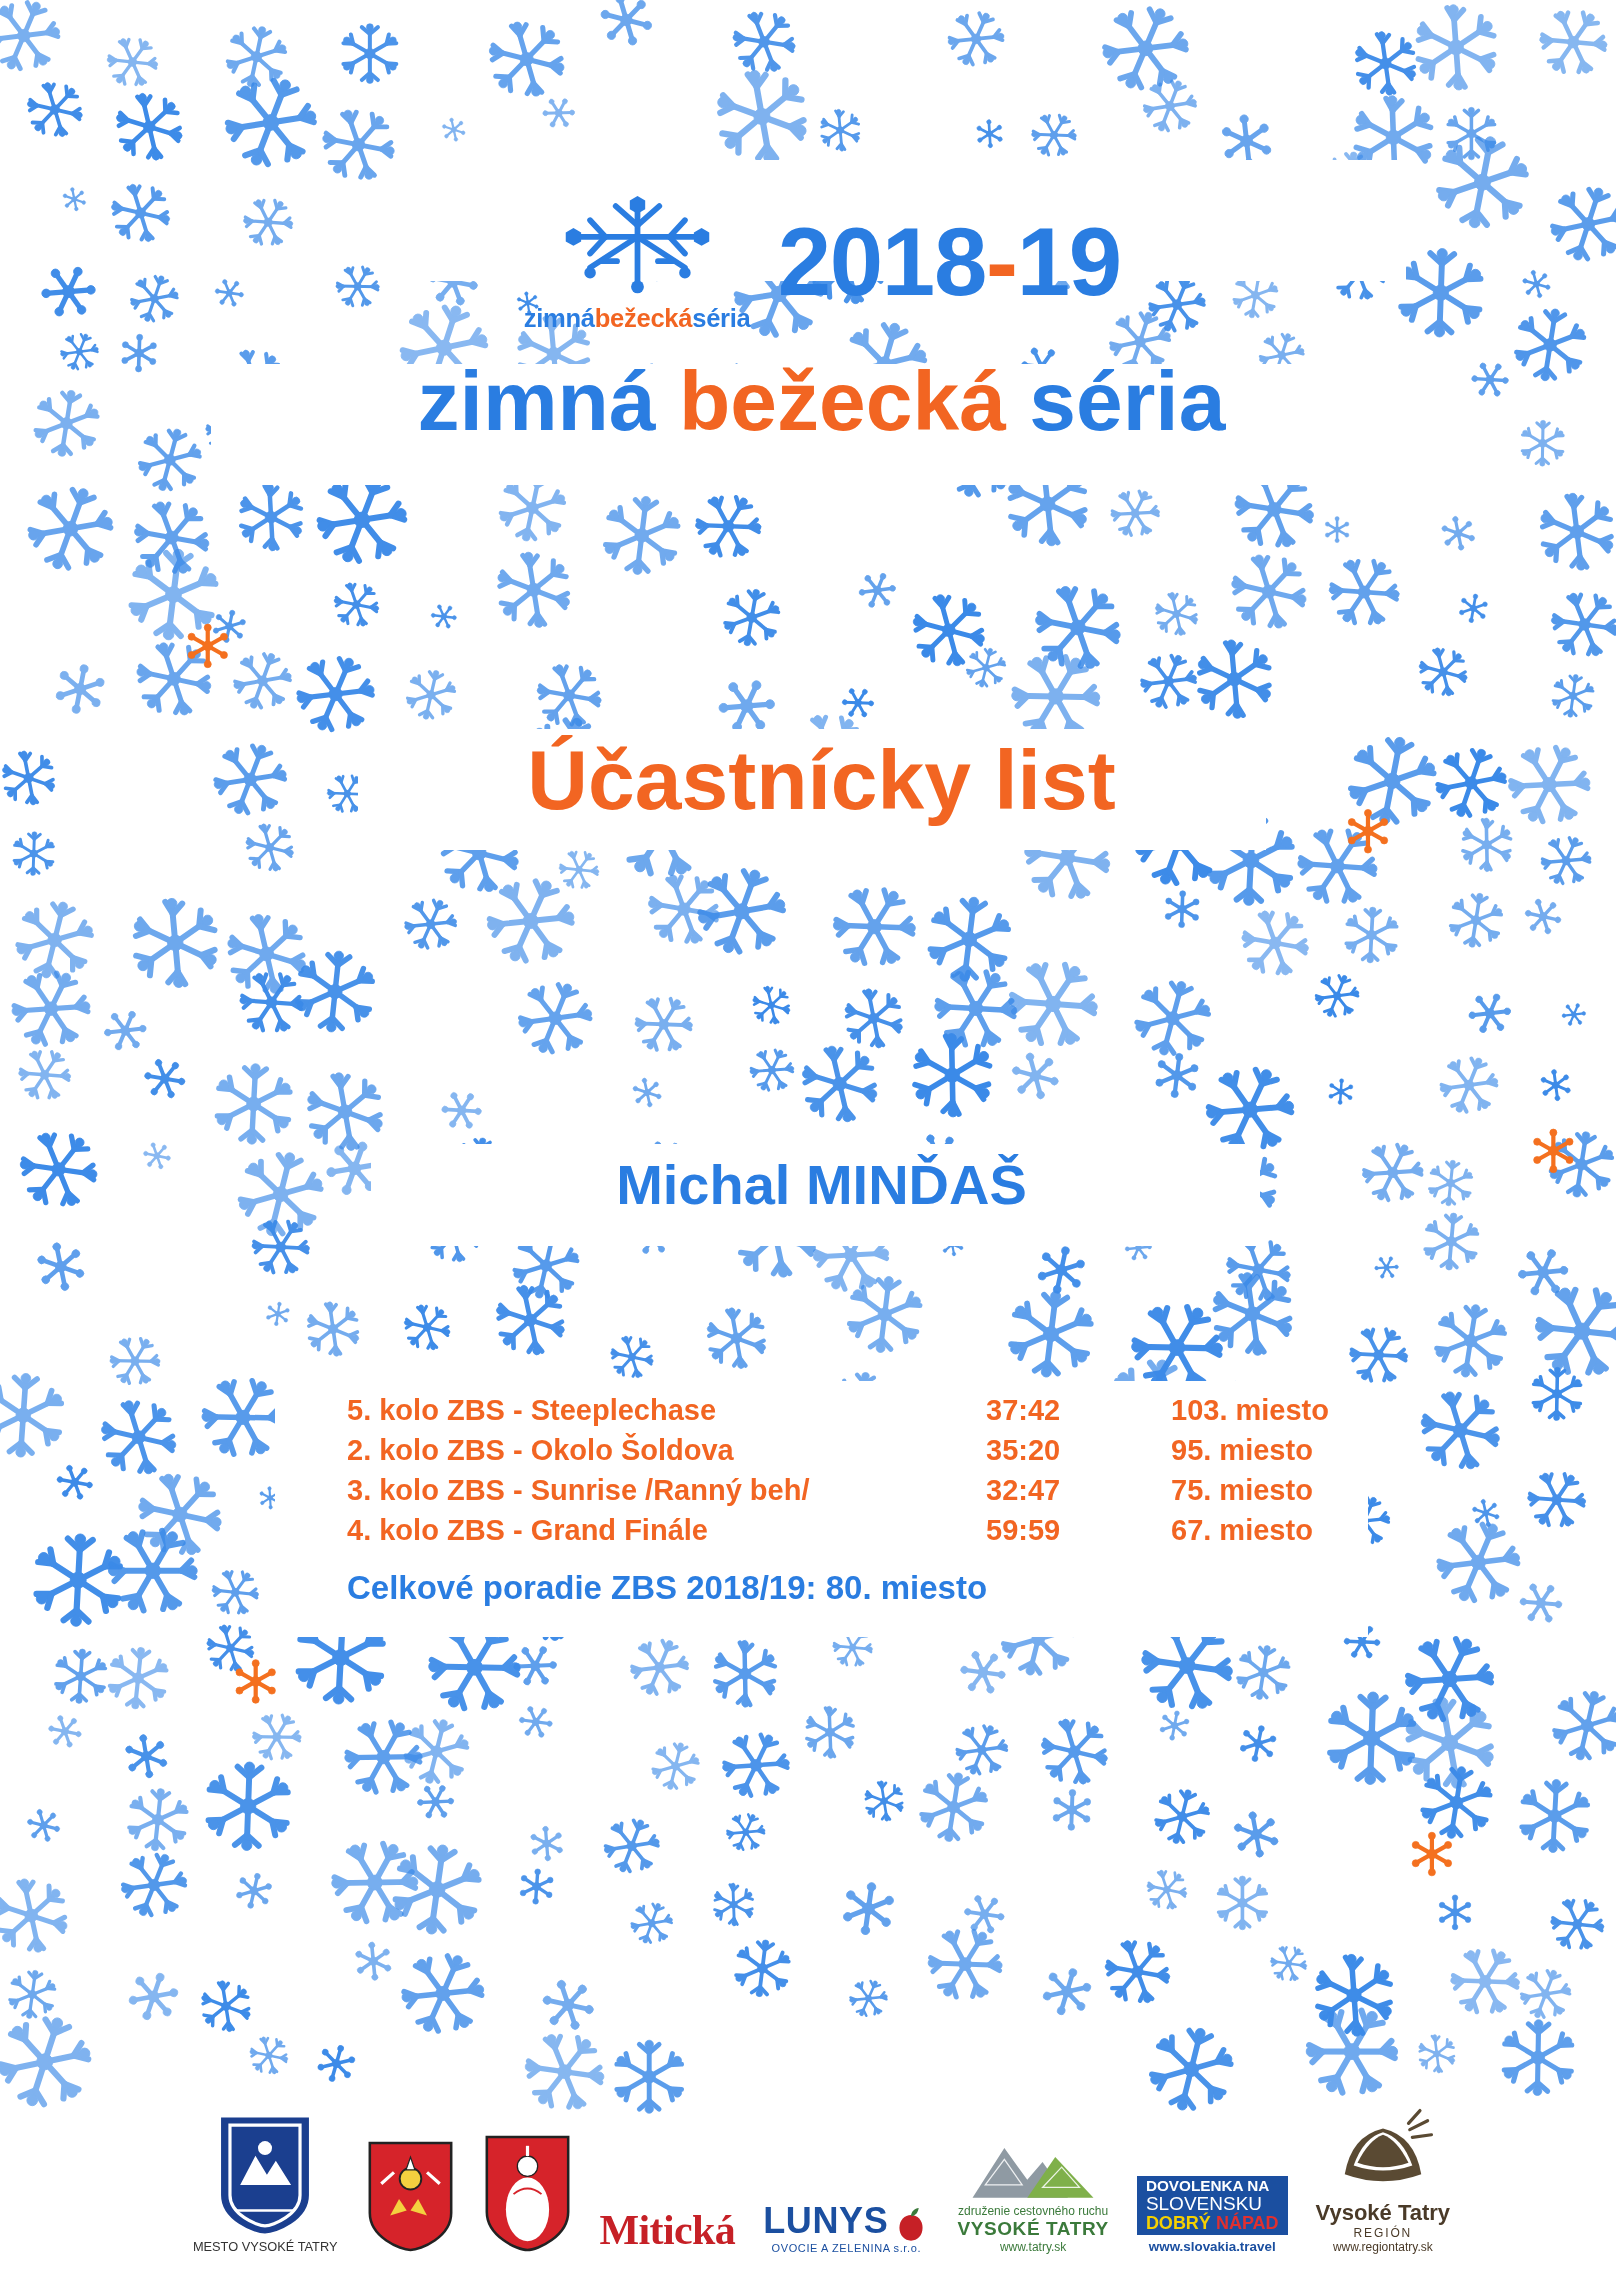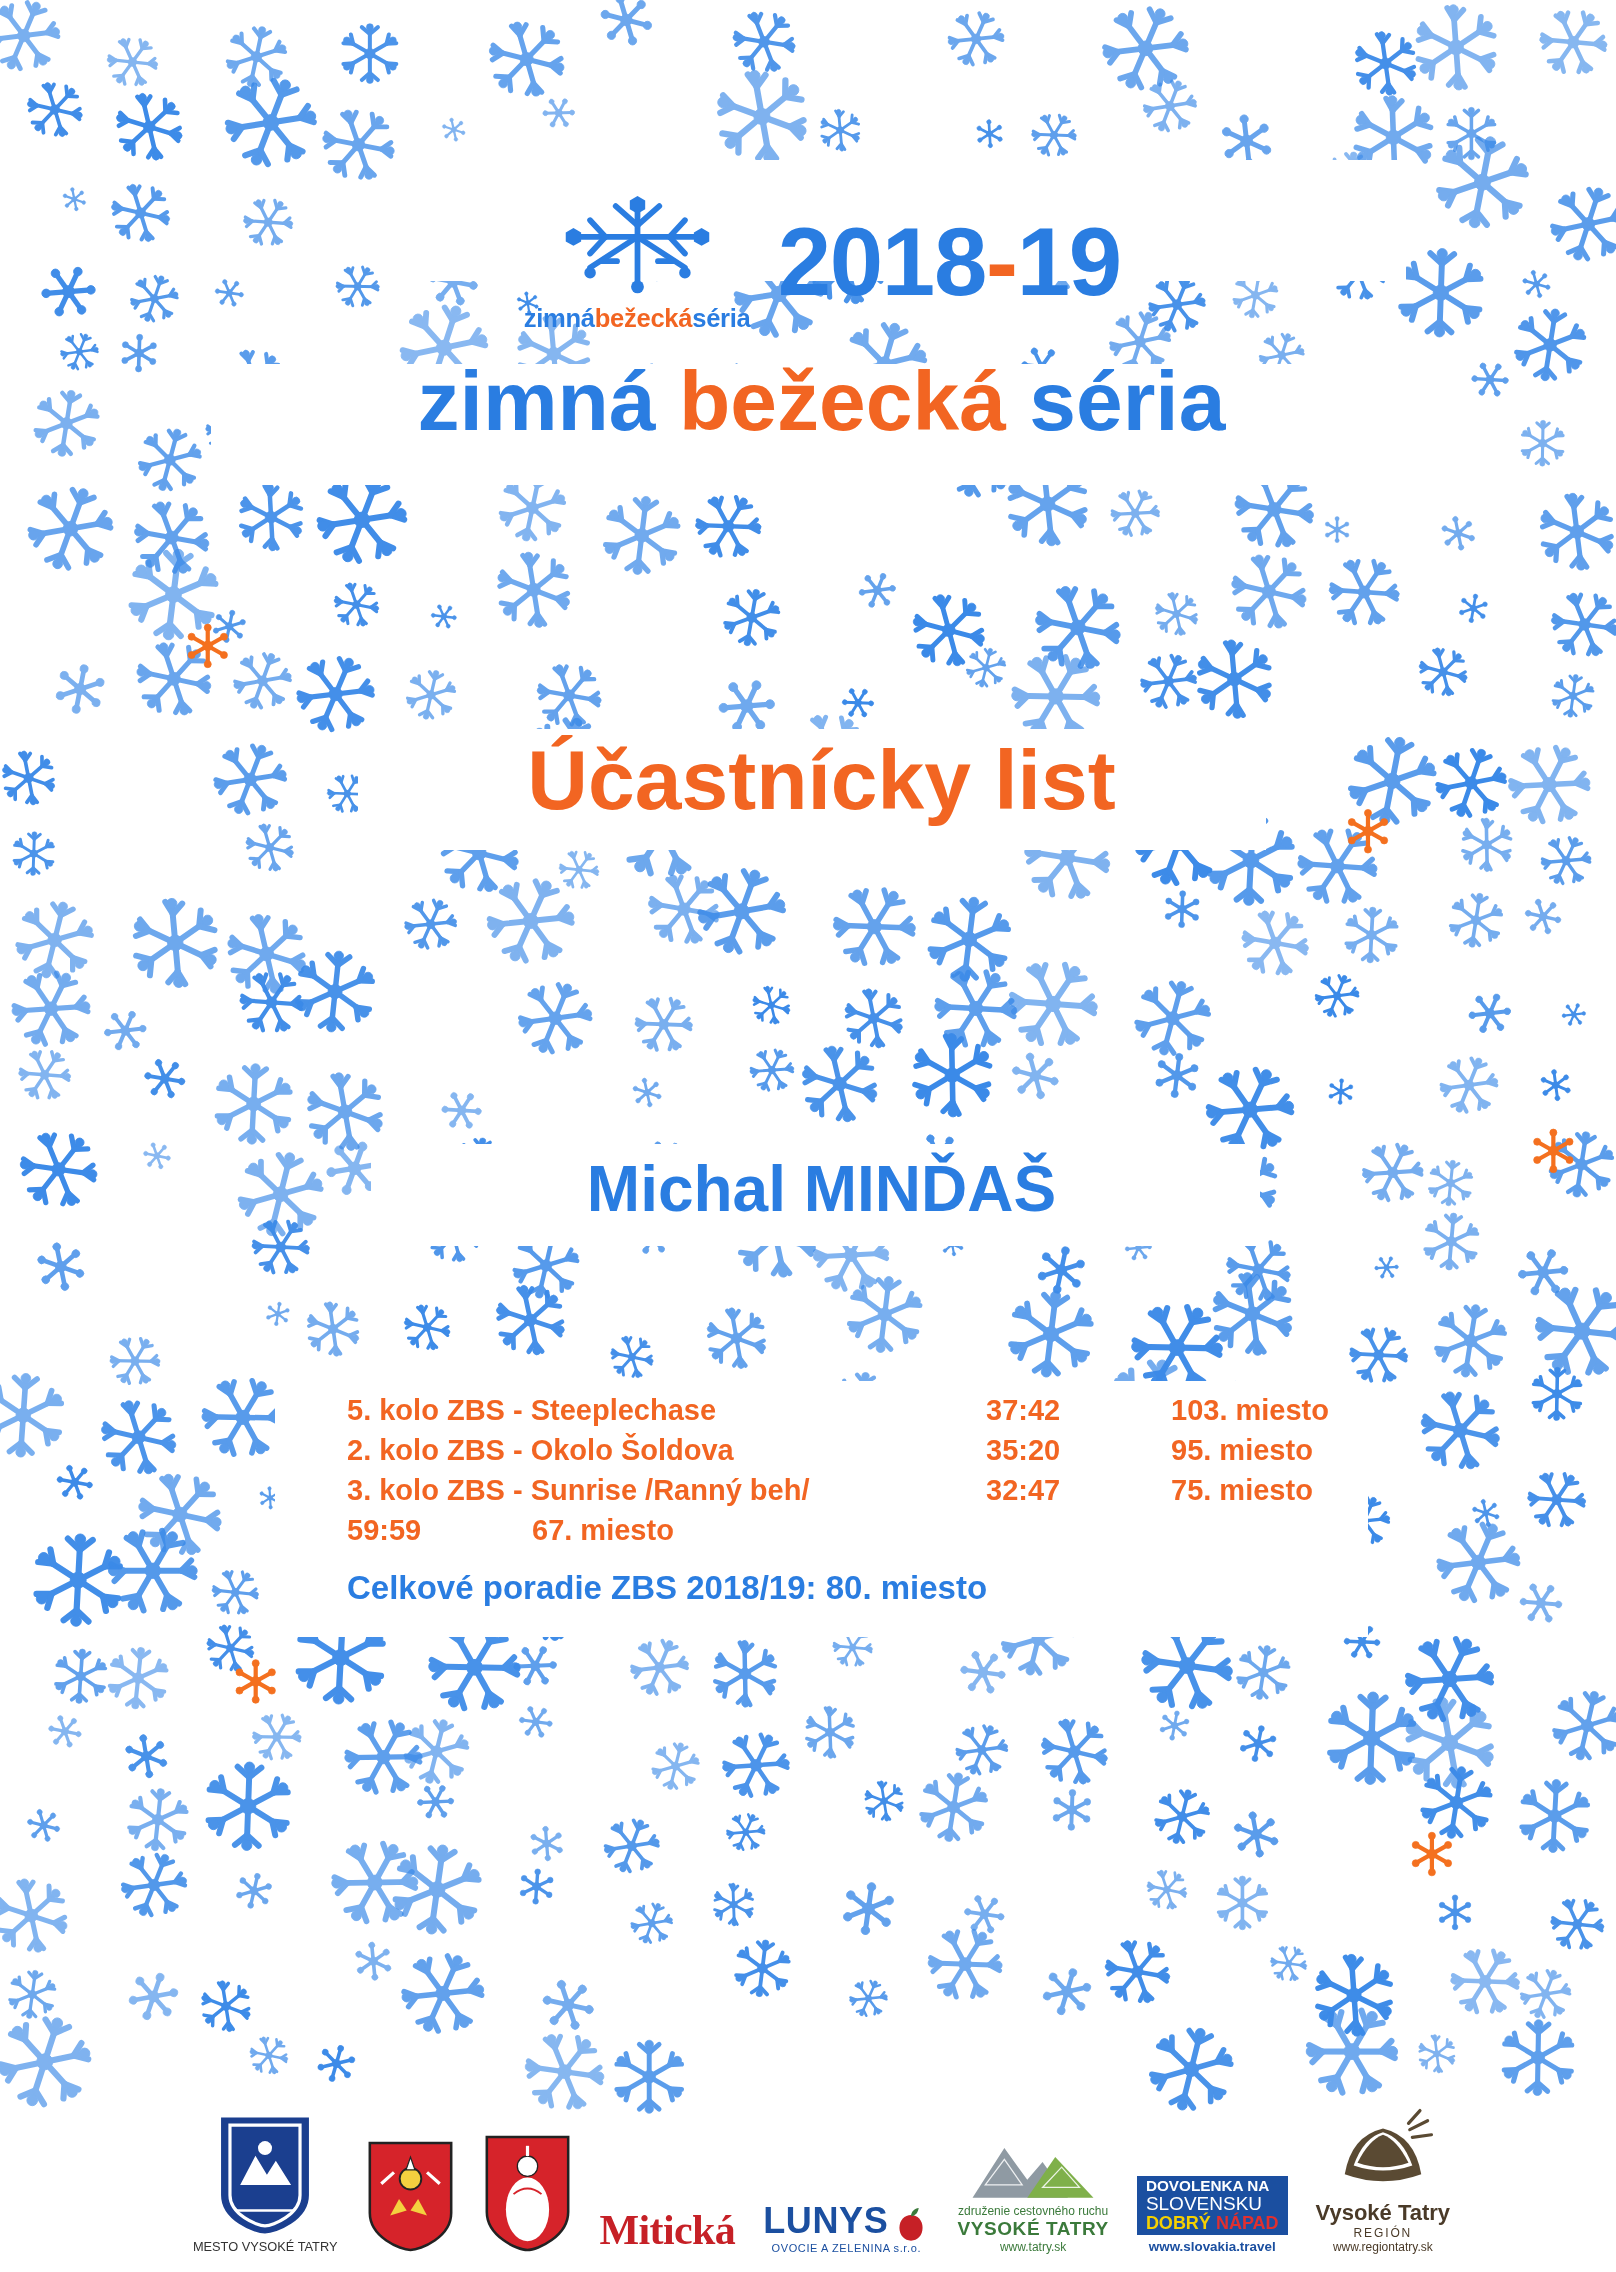--- a/index.html
+++ b/index.html
@@ -95,21 +95,21 @@
     font-weight: bold;
     color: #f26522;
     line-height: 1;
   }
 
   .athlete-name {
     position: absolute;
     top: 1157px;
     width: 100%;
     text-align: center;
-    font-size: 64px;
+    font-size: 56px;
     font-weight: bold;
     color: #2a7de1;
     line-height: 1;
   }
 
   
   .results {
     position: absolute;
     top: 1394px;
     left: 320px;
@@ -677,20 +677,21 @@
       <span class="col-race">2. kolo ZBS - Okolo Šoldova</span>
       <span class="col-time">35:20</span>
       <span class="col-place">95. miesto</span>
     </div>
     <div class="results-row">
       <span class="col-race">3. kolo ZBS - Sunrise /Ranný beh/</span>
       <span class="col-time">32:47</span>
       <span class="col-place">75. miesto</span>
     </div>
     <div class="results-row">
+      <span class="col-race">4. kolo ZBS - Grand Finále</span>
       <span class="col-time">59:59</span>
       <span class="col-place">67. miesto</span>
     </div>
   </div>
 
   <div class="overall">Celkové poradie ZBS 2018/19: 80. miesto</div>
 
   <div class="sponsors">
 
     <div class="sponsor">

